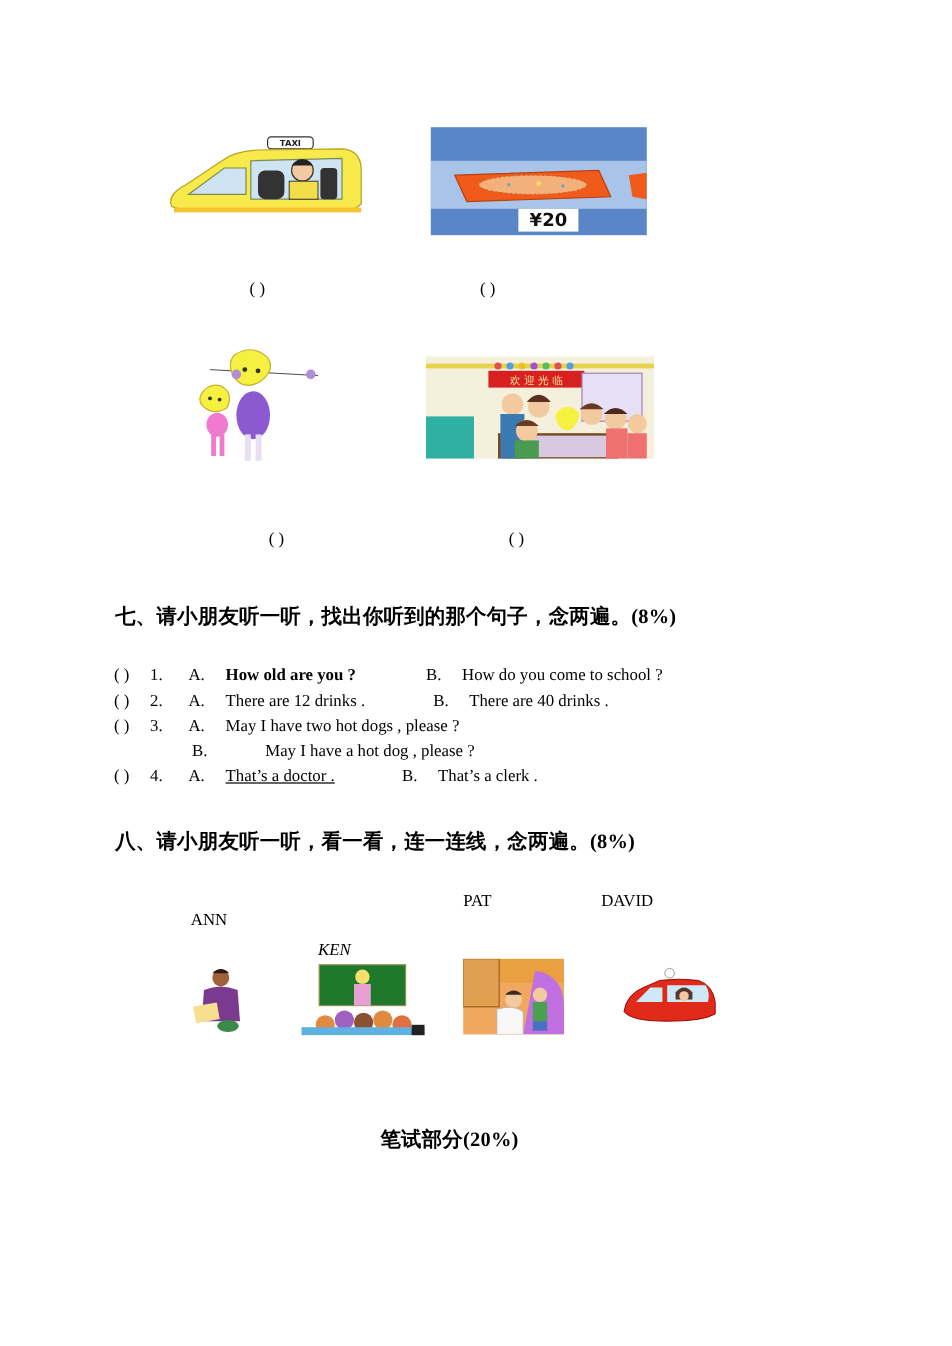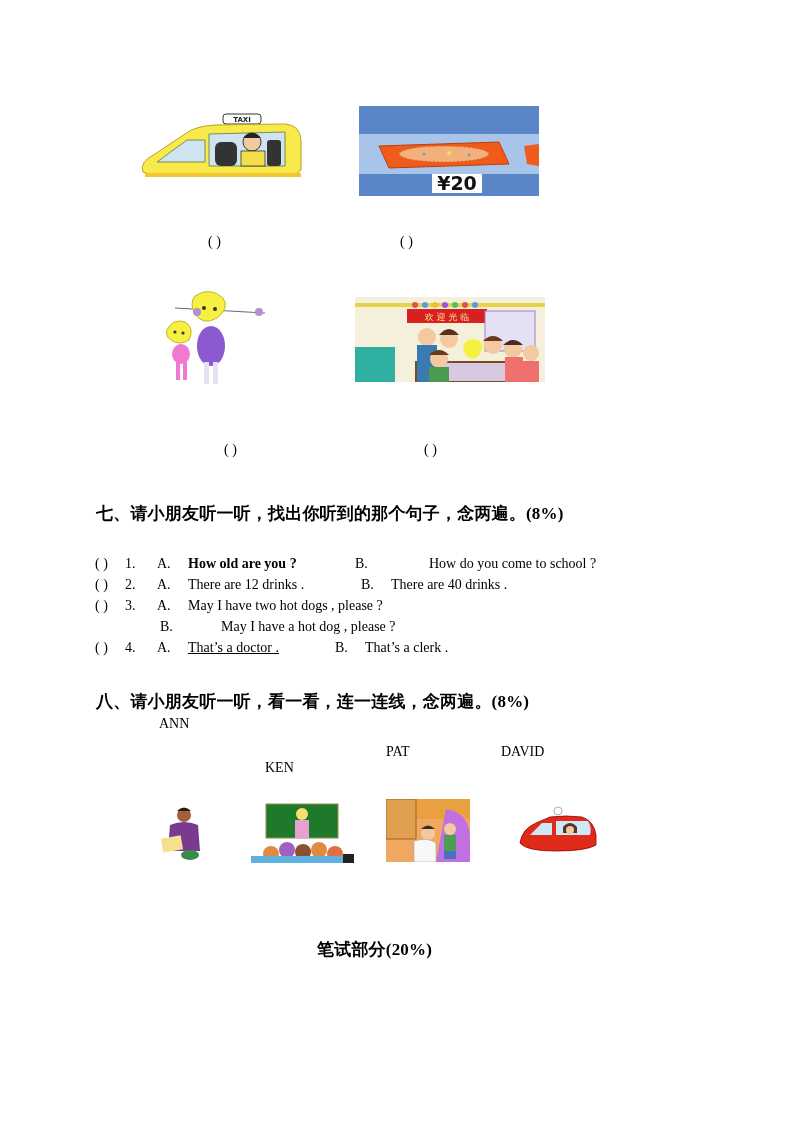--- a/index.html
+++ b/index.html
@@ -35,21 +35,21 @@
 <div class="abs pic" style="left:359px; top:106px; width:180px; height:90px; background:#5a86c8;">
   <div class="abs" style="left:0; top:28px; width:180px; height:40px; background:#a8c4e8;"></div>
   <svg class="abs" style="left:0; top:0;" width="180" height="90" viewBox="0 0 180 90">
     <path d="M20 40 L 140 36 L 150 58 L 30 62 Z" fill="#f05a1a" stroke="#b8400c" stroke-width="1"></path>
     <ellipse cx="85" cy="48" rx="45" ry="8" fill="#f4b07a" stroke="#c06a2a" stroke-width="0.8" stroke-dasharray="2 2"></ellipse>
     <circle cx="65" cy="48" r="1.5" fill="#7aa0c8"></circle>
     <circle cx="90" cy="47" r="2" fill="#f8e060"></circle>
     <circle cx="110" cy="49" r="1.5" fill="#7aa0c8"></circle>
     <path d="M165 40 L 180 38 L 180 60 L 168 58 Z" fill="#f05a1a"></path>
   </svg>
-  <div class="abs sans" style="left:73px; top:68px; width:50px; height:19px; background:#fff; font-size:19px; font-weight:bold; line-height:19px; text-align:center; color:#111;">¥20</div>
+  <div class="abs sans" style="left:73px; top:68px; width:50px; height:19px; background:#fff; font-size:15px; font-weight:bold; line-height:19px; text-align:center; color:#111;">¥20</div>
 </div>
 
 <div class="abs paren" style="left:208px; top:234px;">(        )</div>
 <div class="abs paren" style="left:400px; top:234px;">(         )</div>
 
 <div class="abs pic" style="left:155px; top:288px; width:120px; height:100px;">
   <svg width="120" height="100" viewBox="0 0 120 100">
     <line x1="20" y1="20" x2="110" y2="25" stroke="#444" stroke-width="0.8"></line>
     <path d="M40 8 Q 55 -2 68 10 Q 75 20 62 30 Q 48 38 40 26 Q 34 16 40 8 Z" fill="#f6f040" stroke="#c8b030" stroke-width="1"></path>
     <circle cx="49" cy="20" r="2" fill="#333"></circle>
@@ -110,21 +110,21 @@
 <div class="abs heading" style="left:96px; top:502px;">
   <span>七、请小朋友听一听，找出你听到的那个句子，念两遍。</span><span class="pct">(8%)</span>
 </div>
 
 <div class="abs qrow" style="left:95px; top:556px; width:600px; height:18px;">
   <span class="abs" style="left:0;">(      )</span>
   <span class="abs" style="left:30px;">1.</span>
   <span class="abs" style="left:62px;">A.</span>
   <span class="abs" style="left:93px;font-weight:bold;">How old are you ?</span>
   <span class="abs" style="left:260px;">B.</span>
-  <span class="abs" style="left:290px;margin-left:44px;">How do you come to school ?</span>
+  <span class="abs" style="left:290px;">How do you come to school ?</span>
 </div>
 
 <div class="abs qrow" style="left:95px; top:577px; width:600px; height:18px;">
   <span class="abs" style="left:0;">(      )</span>
   <span class="abs" style="left:30px;">2.</span>
   <span class="abs" style="left:62px;">A.</span>
   <span class="abs" style="left:93px;">There are 12 drinks .</span>
   <span class="abs" style="left:266px;">B.</span>
   <span class="abs" style="left:296px;">There are 40 drinks .</span>
 </div>
@@ -146,22 +146,22 @@
   <span class="abs" style="left:62px;">A.</span>
   <span class="abs" style="left:93px;text-decoration:underline;">That’s a doctor .</span>
   <span class="abs" style="left:240px;">B.</span>
   <span class="abs" style="left:270px;">That’s a clerk .</span>
 </div>
 
 <div class="abs heading" style="left:96px; top:690px;">
   <span>八、请小朋友听一听，看一看，连一连线，念两遍。</span><span class="pct">(8%)</span>
 </div>
 
-<div class="abs name-label" style="left:159px; top:716px;">ANN</div>
-<div class="abs name-label" style="left:265px; top:760px;">KEN</div>
+<div class="abs name-label" style="left:159px; top:760px;">ANN</div>
+<div class="abs name-label" style="left:265px; top:785px;font-style:italic;">KEN</div>
 <div class="abs name-label" style="left:386px; top:744px;">PAT</div>
 <div class="abs name-label" style="left:501px; top:744px;">DAVID</div>
 
 <div class="abs pic" style="left:160px; top:803px; width:48px; height:58px;">
   <svg width="48" height="58" viewBox="0 0 48 58">
     <circle cx="24" cy="12" r="7" fill="#a0603a"></circle>
     <path d="M17 8 Q 24 1 31 8 Z" fill="#2a1a10"></path>
     <path d="M10 22 Q 24 16 38 22 L 40 48 L 8 48 Z" fill="#7a3a90"></path>
     <rect x="2" y="34" width="20" height="14" fill="#f6e090" transform="rotate(-10 12 41)"></rect>
     <ellipse cx="30" cy="52" rx="9" ry="5" fill="#3a8a4a"></ellipse>

